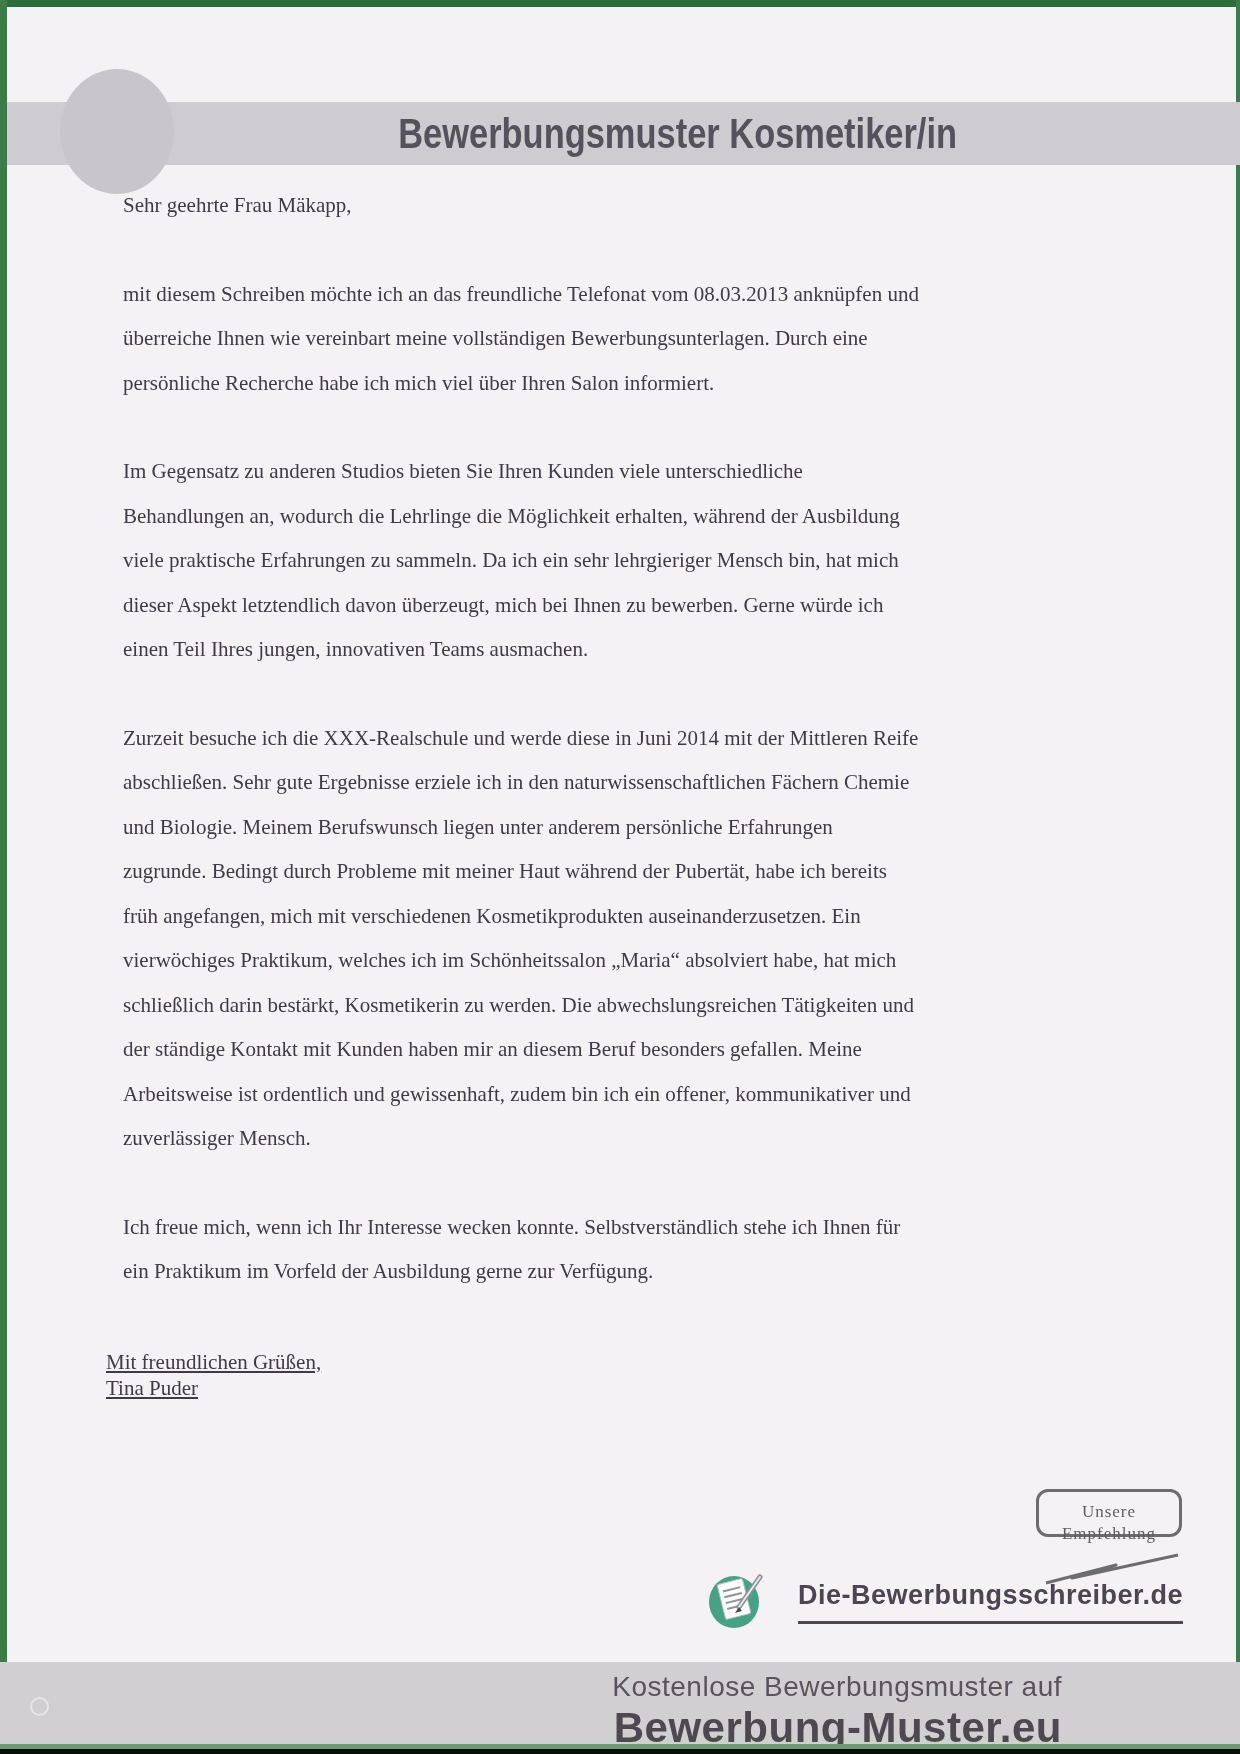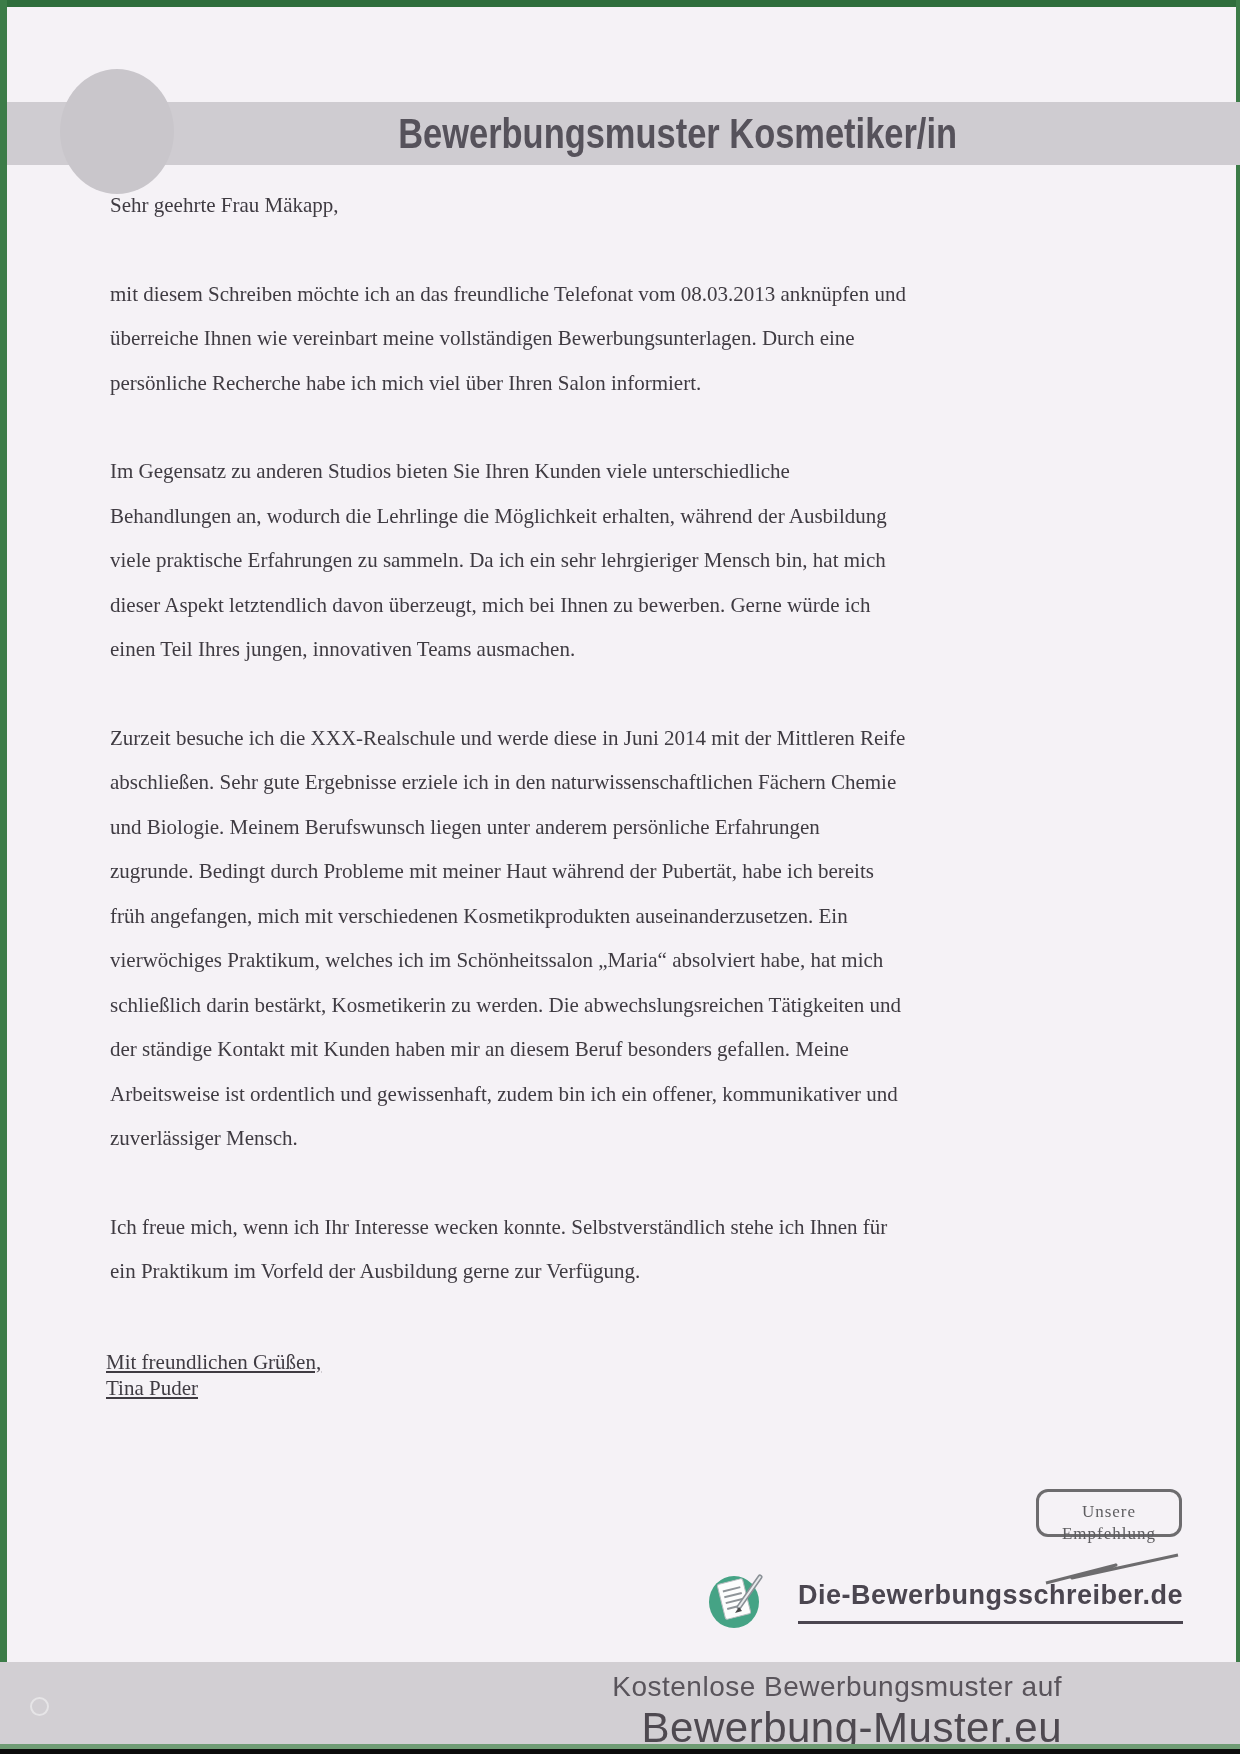--- a/index.html
+++ b/index.html
@@ -30,21 +30,21 @@
     position:absolute;left:60px;top:69px;width:114px;height:125px;
     background:#c9c6cb;border-radius:50%;
   }
 
   
   .letter{
     position:absolute;left:106px;top:183px;width:1010px;
     color:#3f3b42;font-size:21px;
   }
   .letter p{
-    margin:0 0 44px 4px;line-height:44.5px;white-space:pre-line;
+    margin:0 0 44px 17px;line-height:44.5px;white-space:pre-line;
   }
   .letter p.closing{
     margin:55px 0 4px 0;line-height:26px;white-space:pre-line;text-decoration:underline;
   }
 
   
   .bubble{
     position:absolute;left:1036px;top:1489px;width:146px;height:48px;
     border:3px solid #6d6c6e;border-radius:12px;
     box-sizing:border-box;text-align:center;
@@ -64,21 +64,21 @@
   }
 
   
   .footer{
     position:absolute;left:0;top:1662px;width:1240px;height:82px;
     background:#d2cfd3;box-sizing:border-box;
     padding:9px 178px 0 0;text-align:right;
     font-family:"Liberation Sans","DejaVu Sans",sans-serif;color:#59545b;
   }
   .footer-line1{font-size:28px;letter-spacing:0.5px;}
-  .footer-line2{font-size:42px;font-weight:400;color:#4e4950;letter-spacing:0.5px;margin-top:1px;}
+  .footer-line2{font-size:42px;font-weight:700;color:#4e4950;letter-spacing:0.5px;margin-top:1px;}
   .watermark{
     position:absolute;left:30px;top:1697px;width:15px;height:15px;
     border:2px solid rgba(255,255,255,0.45);border-radius:50%;
   }
 </style>
 </head>
 <body>
 
 <div class="border-top"></div>
 <div class="border-left"></div>

